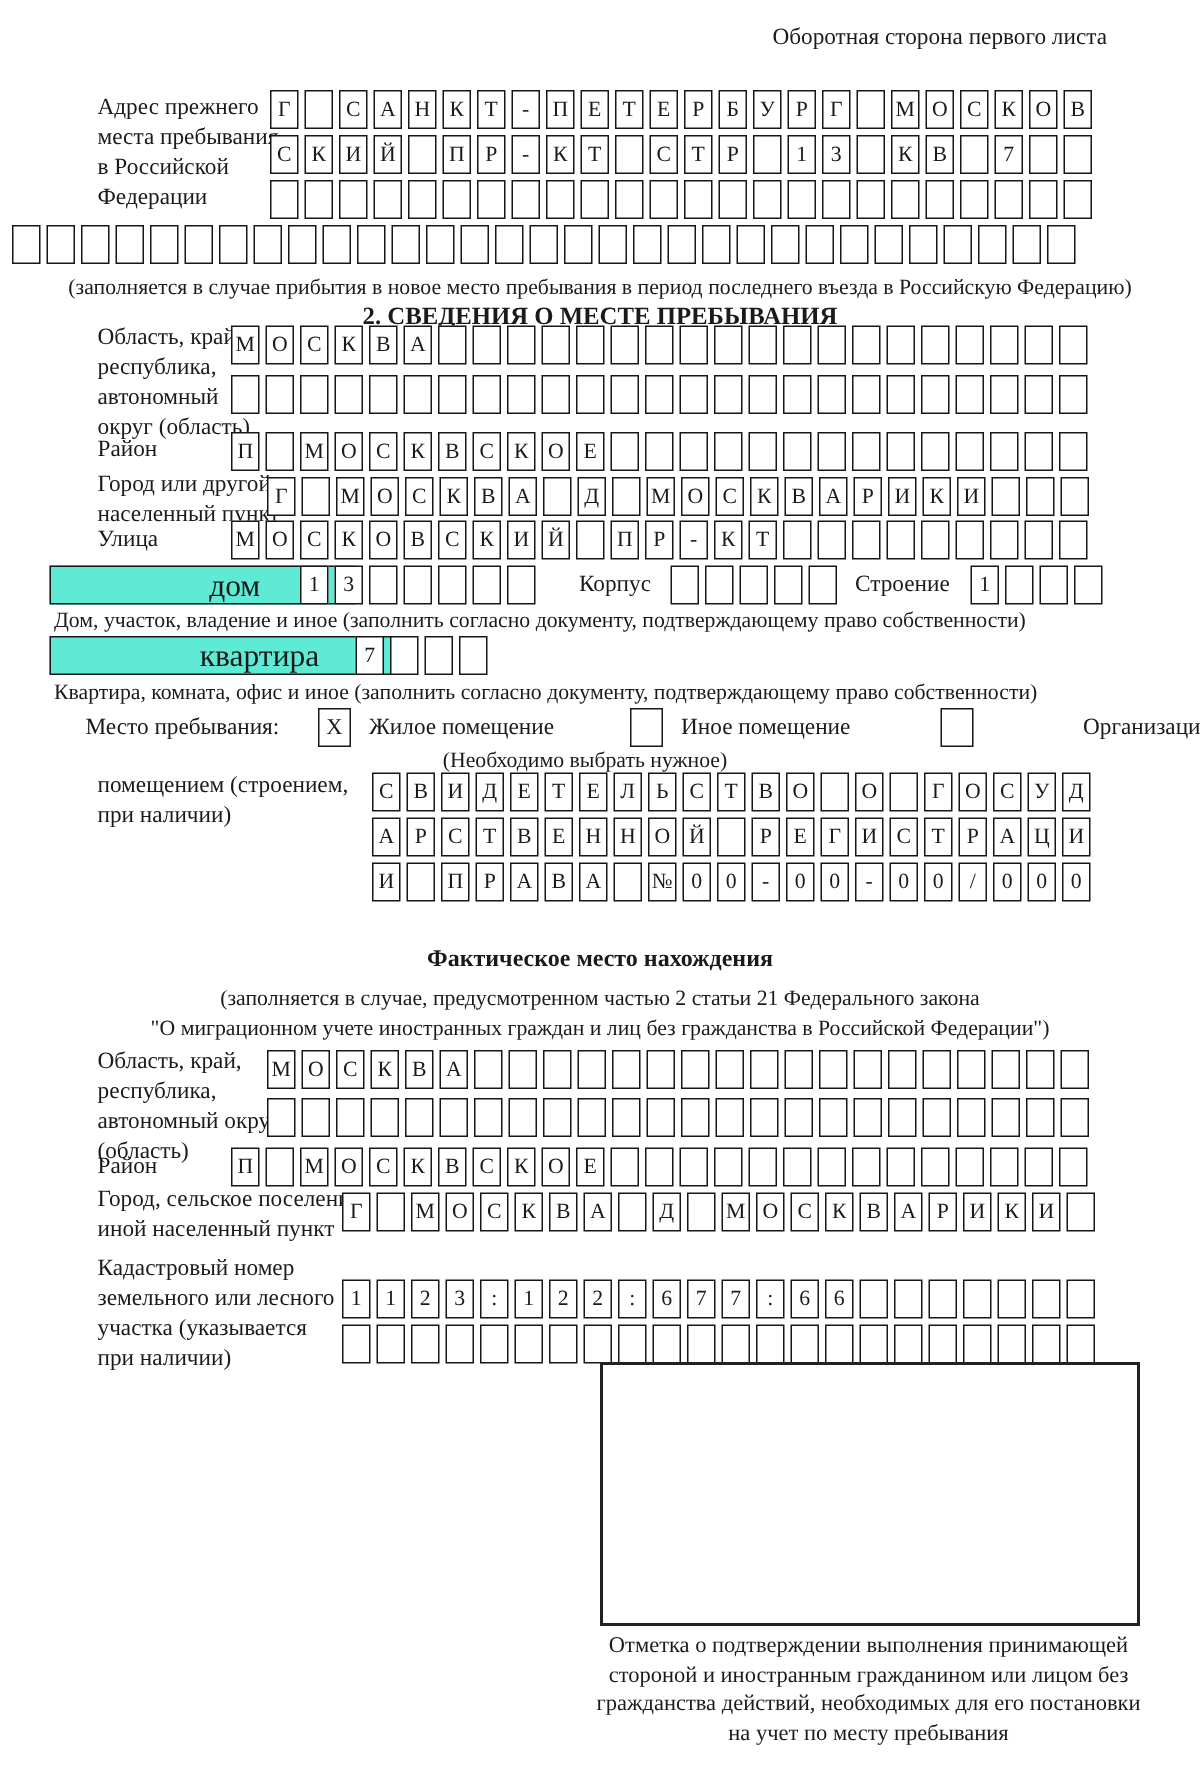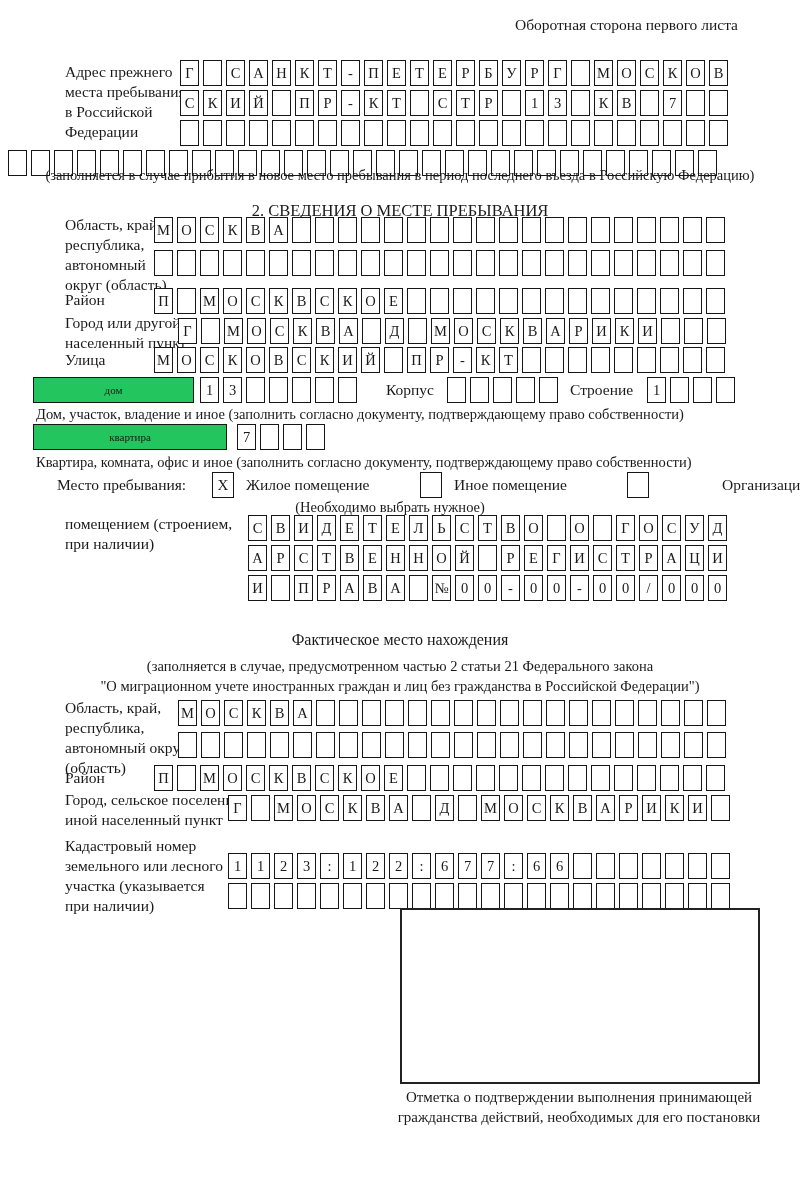--- a/index.html
+++ b/index.html
@@ -2,27 +2,27 @@
 <html><head>
 <meta charset="utf-8">
 <style>
   html,body{margin:0;padding:0;background:#ffffff;}
   .page{position:relative;width:800px;height:1164px;background:#fff;
         font-family:"Liberation Serif","DejaVu Serif",serif;color:#1a1a1a;overflow:hidden;}
   .abs{position:absolute;}
   .hnote{font-size:15.5px;}
   .lbl{font-size:15.5px;line-height:20px;white-space:nowrap;}
   .note{font-size:14.5px;white-space:nowrap;}
-  .title{font-size:16.5px;font-weight:normal;}
+  .title{font-size:16.5px;font-weight:bold;}
   .cells{display:flex;}
   .cell{flex:none;width:17px;height:24px;border:1.5px solid #161616;margin-right:4px;
         display:flex;align-items:center;justify-content:center;
         font-size:14.5px;line-height:1;background:#fff;}
   .wbox{border:1.5px solid #161616;height:24px;display:flex;align-items:center;justify-content:center;
-        font-size:11px;background:#22c55e;}
+        font-size:21px;background:#5eead4;padding-left:43px;}
   .chk{width:20px;height:24px;border:1.5px solid #161616;display:flex;align-items:center;justify-content:center;
        font-size:15px;background:#fff;}
   .center{text-align:center;}
   .stamp{border:2px solid #222;background:#fff;}
   .cap{font-size:15px;line-height:19.5px;text-align:center;}
 </style>
 </head>
 <body>
 
 <div class="page">
@@ -139,21 +139,21 @@
       <span class="cell"></span>
       <span class="cell"></span>
       <span class="cell"></span>
       <span class="cell"></span>
       <span class="cell"></span>
       <span class="cell"></span>
       <span class="cell"></span>
       <span class="cell"></span>
       <span class="cell"></span>
     </div>
-  <div class="abs note center" style="left:0;top:167px;width:800px;">(заполняется в случае прибытия в новое место пребывания в период последнего въезда в Российскую Федерацию)</div>
+  <div class="abs note center" style="left:0;top:184px;width:800px;">(заполняется в случае прибытия в новое место пребывания в период последнего въезда в Российскую Федерацию)</div>
 
   <div class="abs title center" style="left:0;top:201px;width:800px;">2. СВЕДЕНИЯ О МЕСТЕ ПРЕБЫВАНИЯ</div>
 
   <div class="abs lbl" style="left:65px;top:215px;">
     <div>Область, край,</div>
     <div>республика,</div>
     <div>автономный</div>
     <div>округ (область)</div>
   </div>
   <div class="abs cells" style="left:154px;top:217px;">
@@ -591,16 +591,18 @@
       <span class="cell"></span>
       <span class="cell"></span>
       <span class="cell"></span>
       <span class="cell"></span>
       <span class="cell"></span>
     </div>
 
   <div class="abs stamp" style="left:400px;top:908px;width:356px;height:172px;"></div>
   <div class="abs cap" style="left:390px;top:1088px;width:378px;">
     <div>Отметка о подтверждении выполнения принимающей</div>
+    <div>стороной и иностранным гражданином или лицом без</div>
     <div>гражданства действий, необходимых для его постановки</div>
+    <div>на учет по месту пребывания</div>
   </div>
 
 </div>
 
 </body></html>

